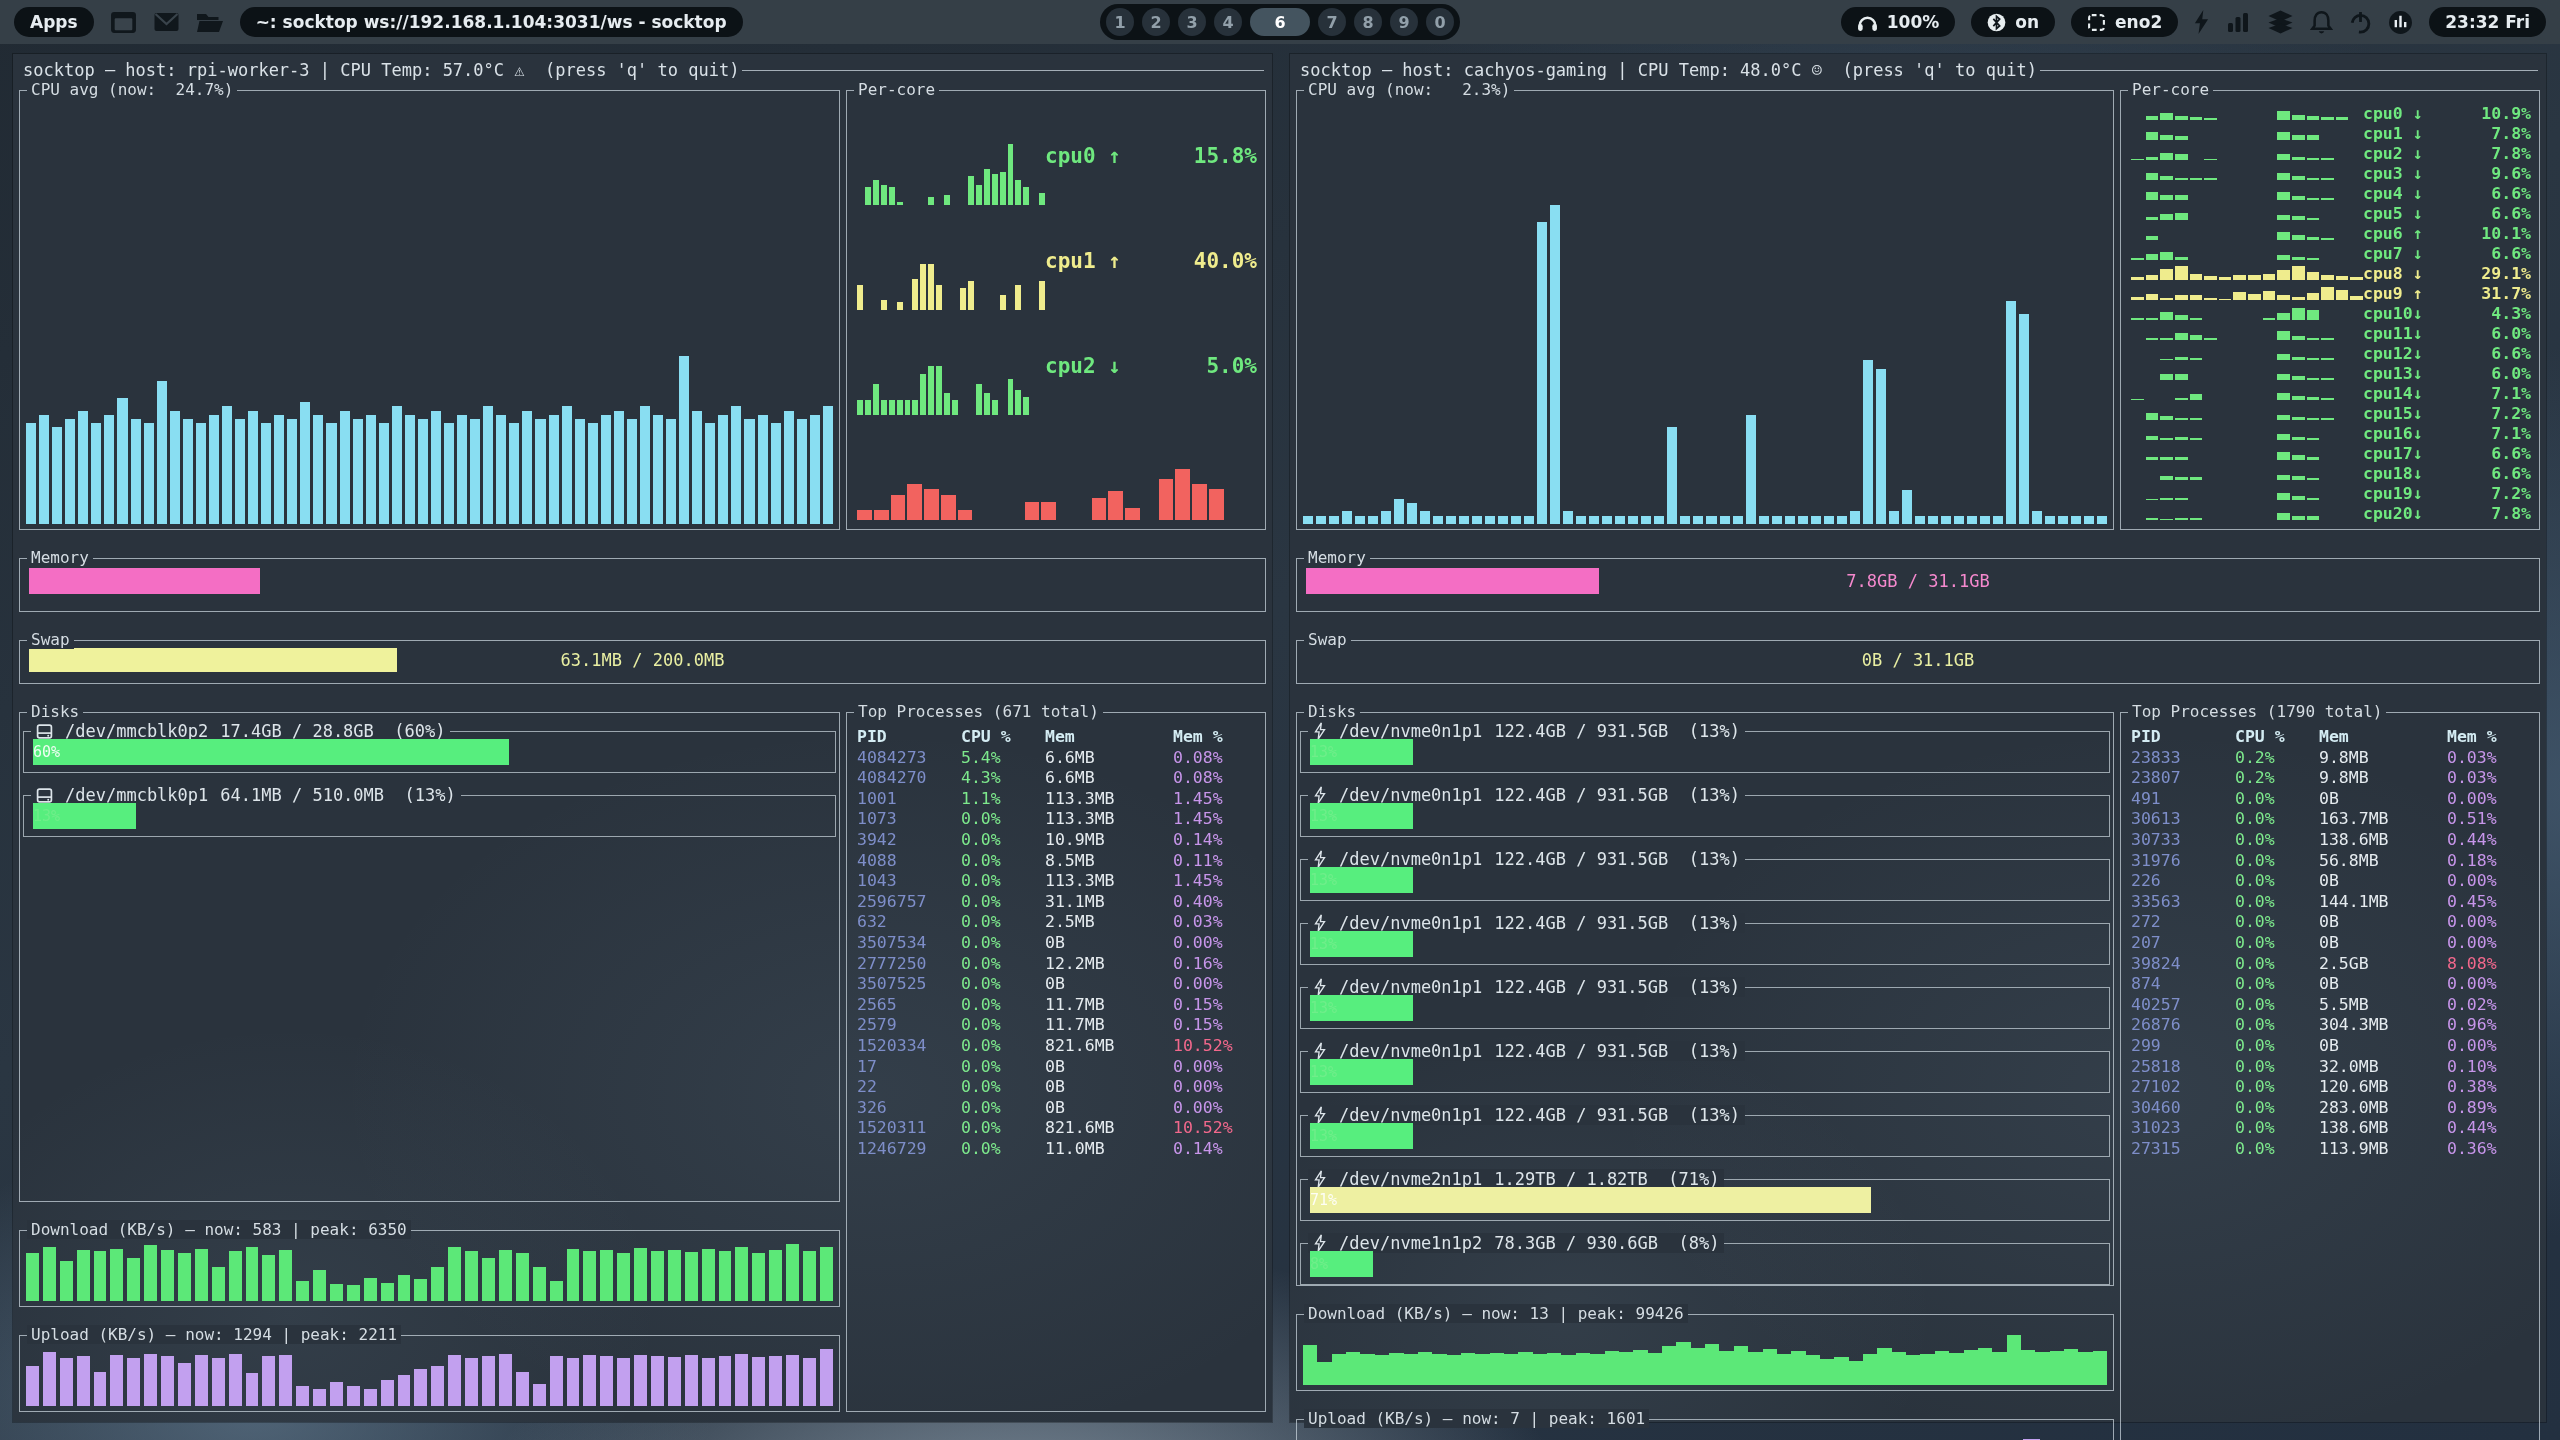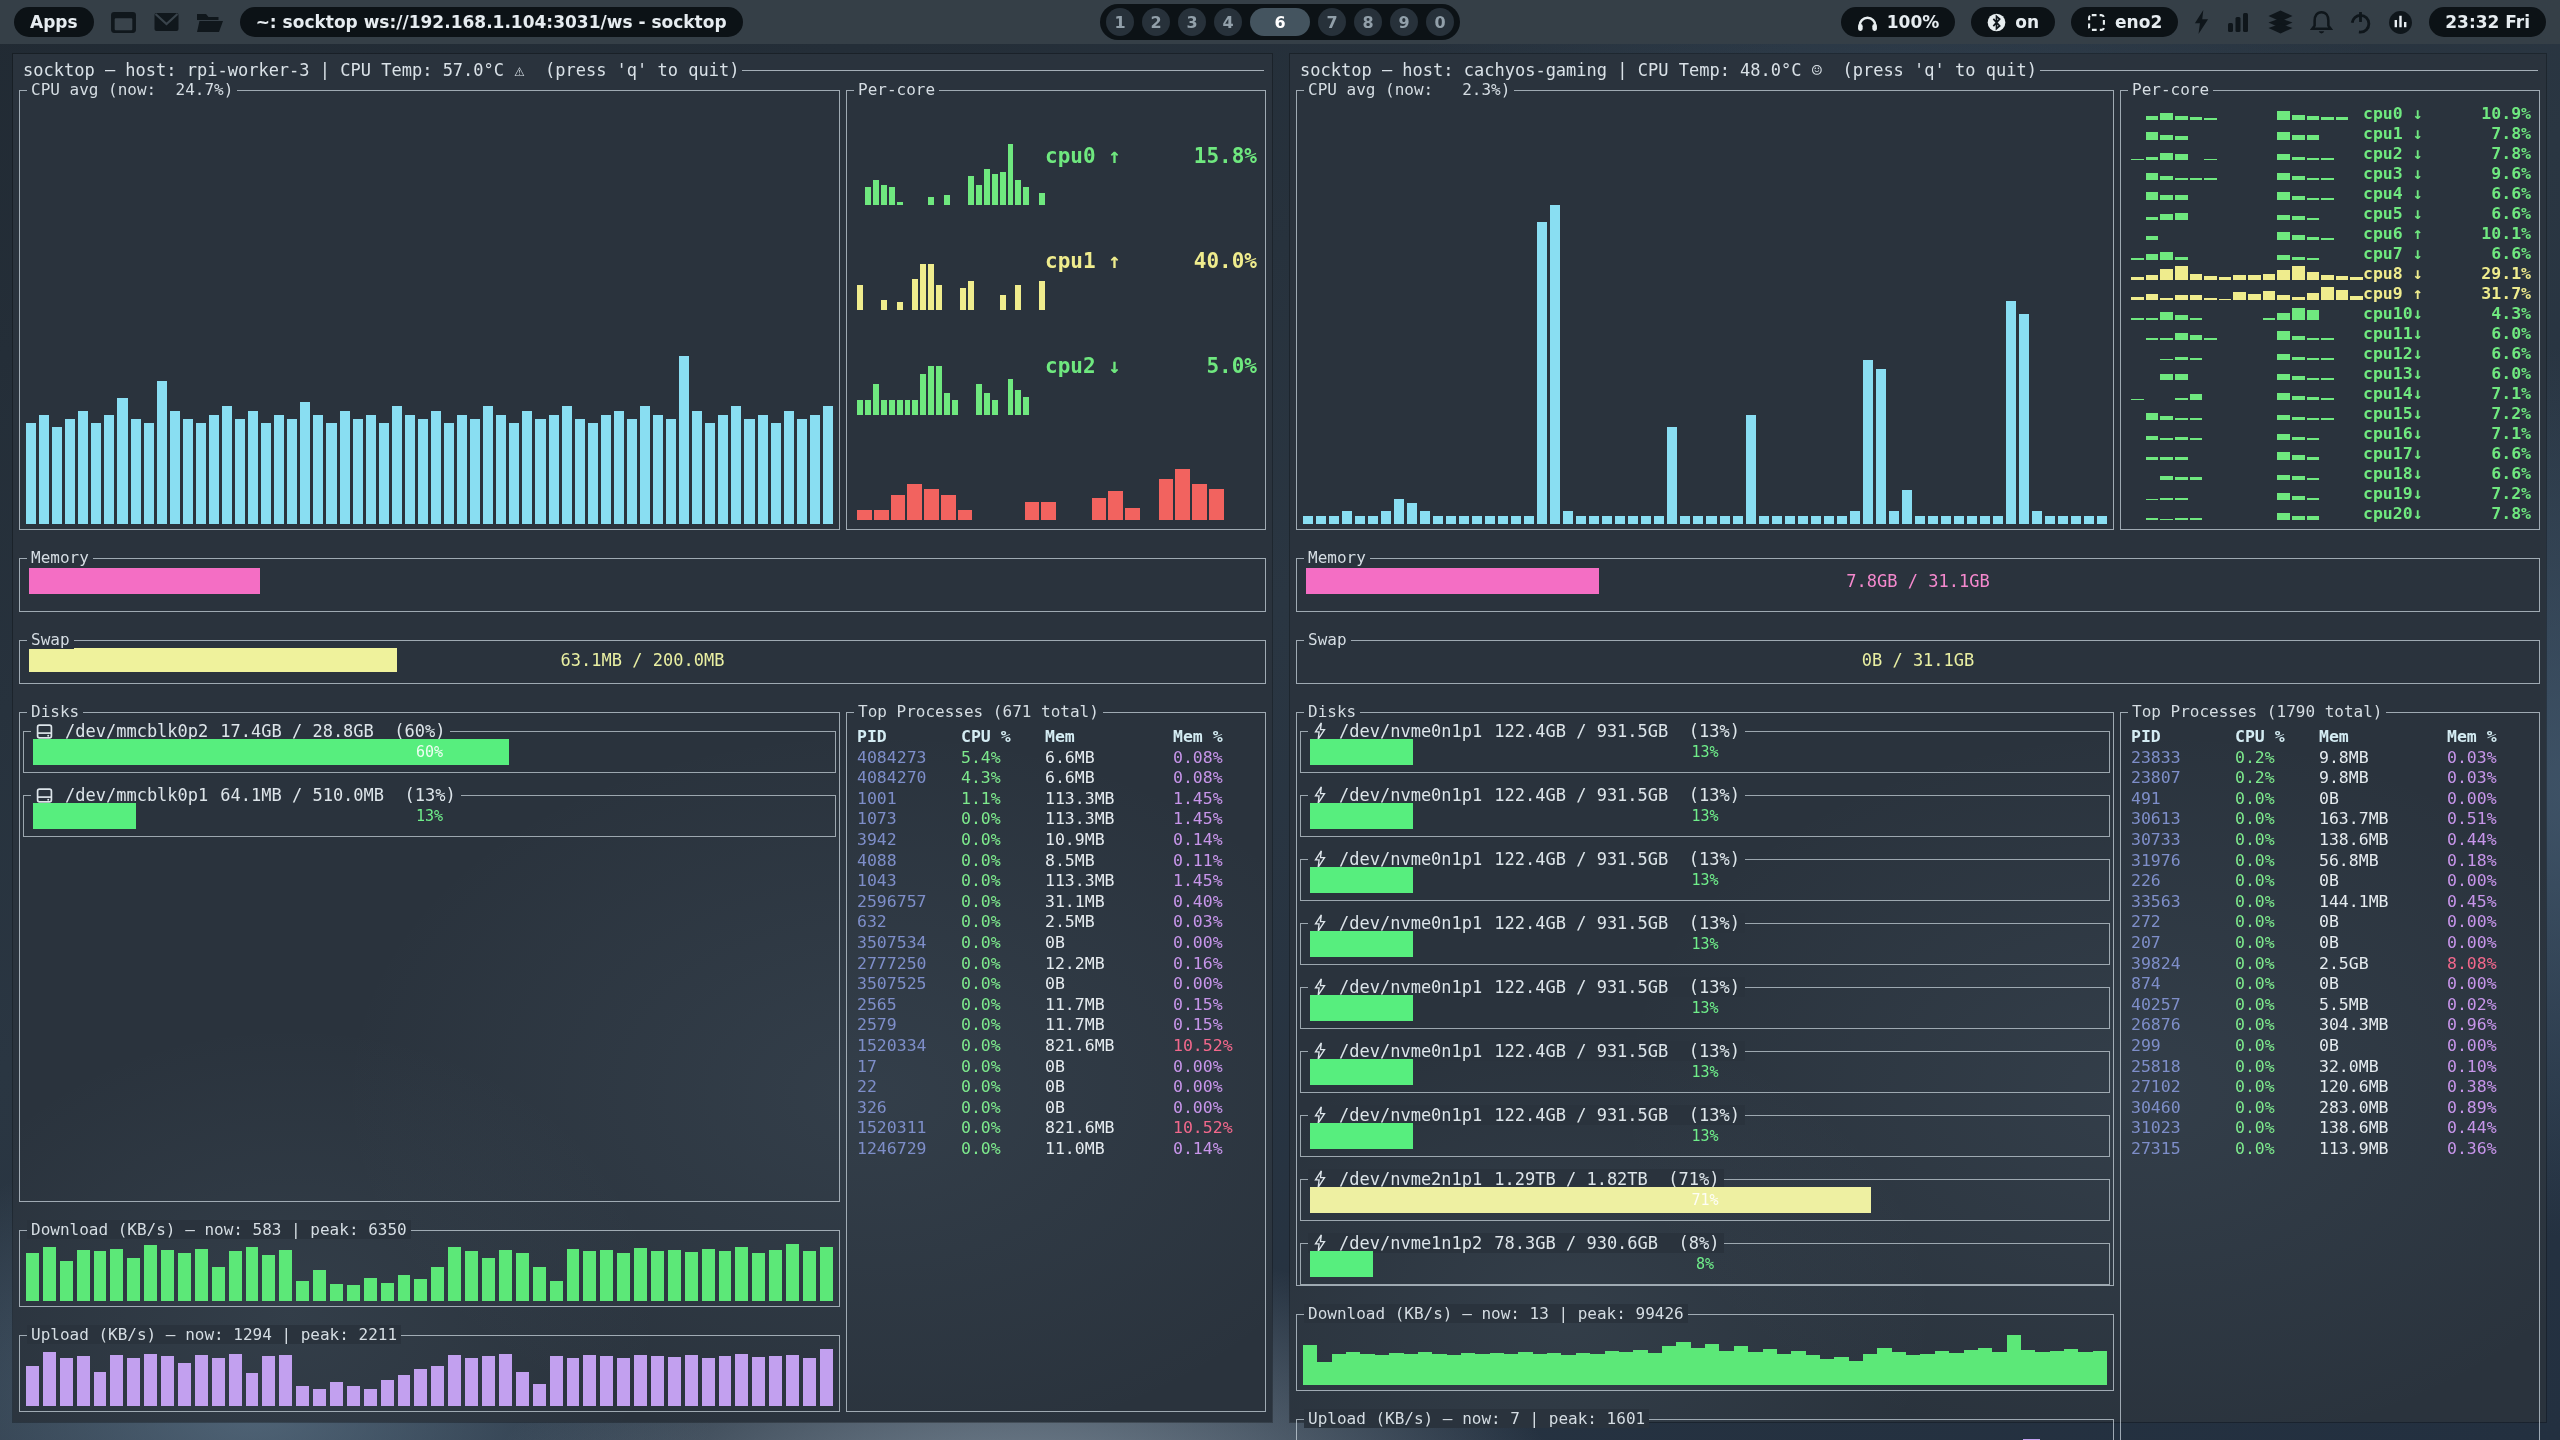--- a/index.html
+++ b/index.html
@@ -60,21 +60,21 @@
   .swap-box .meter-fill{top:7px;height:24px;}
   .swap-box .meter-text{top:9px;}
   
   .disk{position:relative;border:1px solid rgba(205,216,224,.7);margin:22px 3px 0 3px;height:40px;}
   .disk:first-child{margin-top:18px;}
   .disk-label{position:absolute;top:-11px;left:7px;background:#2a333d;display:flex;align-items:center;
     gap:12px;padding:0 5px;white-space:pre;font-size:17px;color:#dde5ea;}
   .disk-bar{position:absolute;left:9px;right:9px;top:7px;bottom:7px;}
   .disk-fill{position:absolute;left:0;top:0;bottom:0;}
   .disk-pct{position:absolute;left:0;right:0;top:50%;transform:translateY(-50%);
-    text-align:center;font-size:15px;z-index:2;}
+    font-size:15px;z-index:2;}
   
   .proc-table{position:absolute;inset:14px 8px 8px 10px;display:grid;
     grid-template-columns:26% 21% 32% 21%;grid-auto-rows:20.6px;align-content:start;
     font-size:16.5px;}
   .ph{color:#d4ecf3;font-weight:bold;}
   .p-pid{color:#7e8ec9;}  .p-cpu{color:#7de98c;}  .p-mem{color:#e6ecf0;}  .p-mp{color:#c795ea;}
   .p-hi{color:#f2688c !important;}
 </style>
 </head>
 <body>

